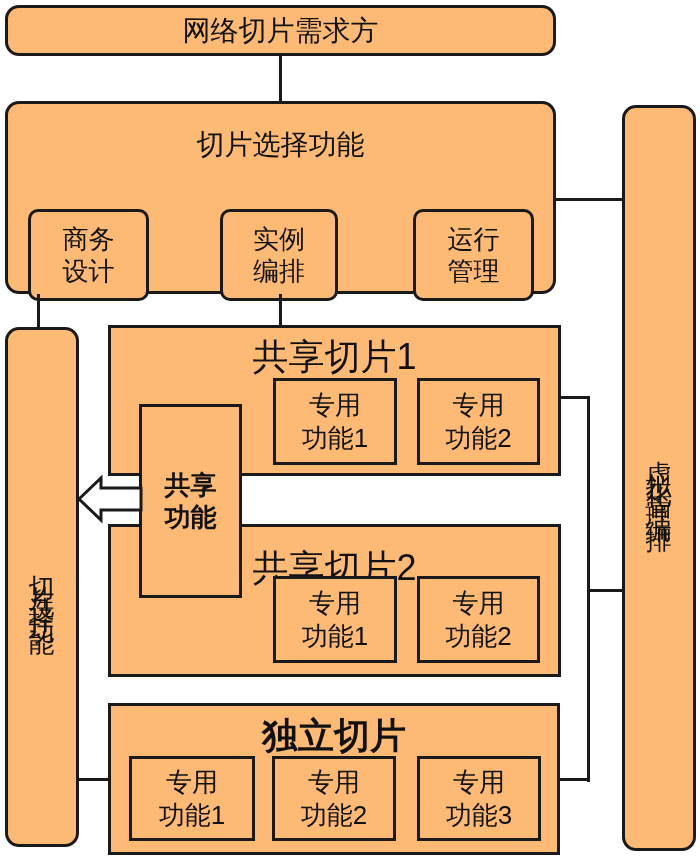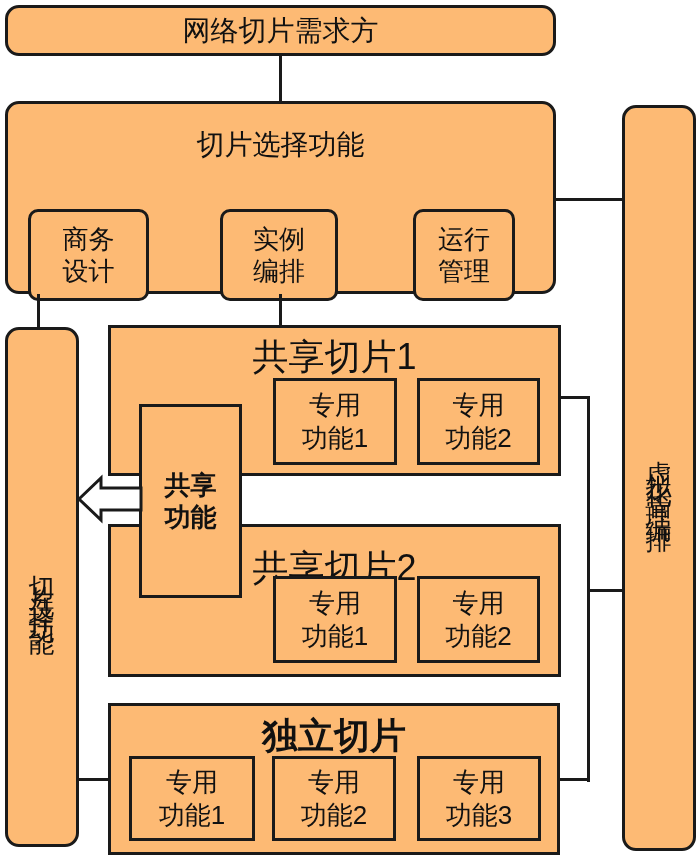--- a/index.html
+++ b/index.html
@@ -41,21 +41,21 @@
     <div class="title-label big-label" style="top:22px;">切片选择功能</div>
   </div>
   <div class="box rounded-sm twoline" style="left:28px;top:177px;width:121px;height:92px;">
     <span>商务
 设计</span>
   </div>
   <div class="box rounded-sm twoline" style="left:220px;top:177px;width:118px;height:92px;">
     <span>实例
 编排</span>
   </div>
-  <div class="box rounded-sm twoline" style="left:413px;top:177px;width:102px;height:92px;">
+  <div class="box rounded-sm twoline" style="left:413px;top:177px;width:121px;height:92px;">
     <span>运行
 管理</span>
   </div>
 
   <div class="line" style="left:556px;top:198px;width:66px;height:3px;"></div>
 
   <div class="line" style="left:37px;top:294px;width:3px;height:34px;"></div>
   <div class="line" style="left:279px;top:294px;width:3px;height:32px;"></div>
 
   <div class="box rounded" style="left:5px;top:327px;width:74px;height:520px;">

